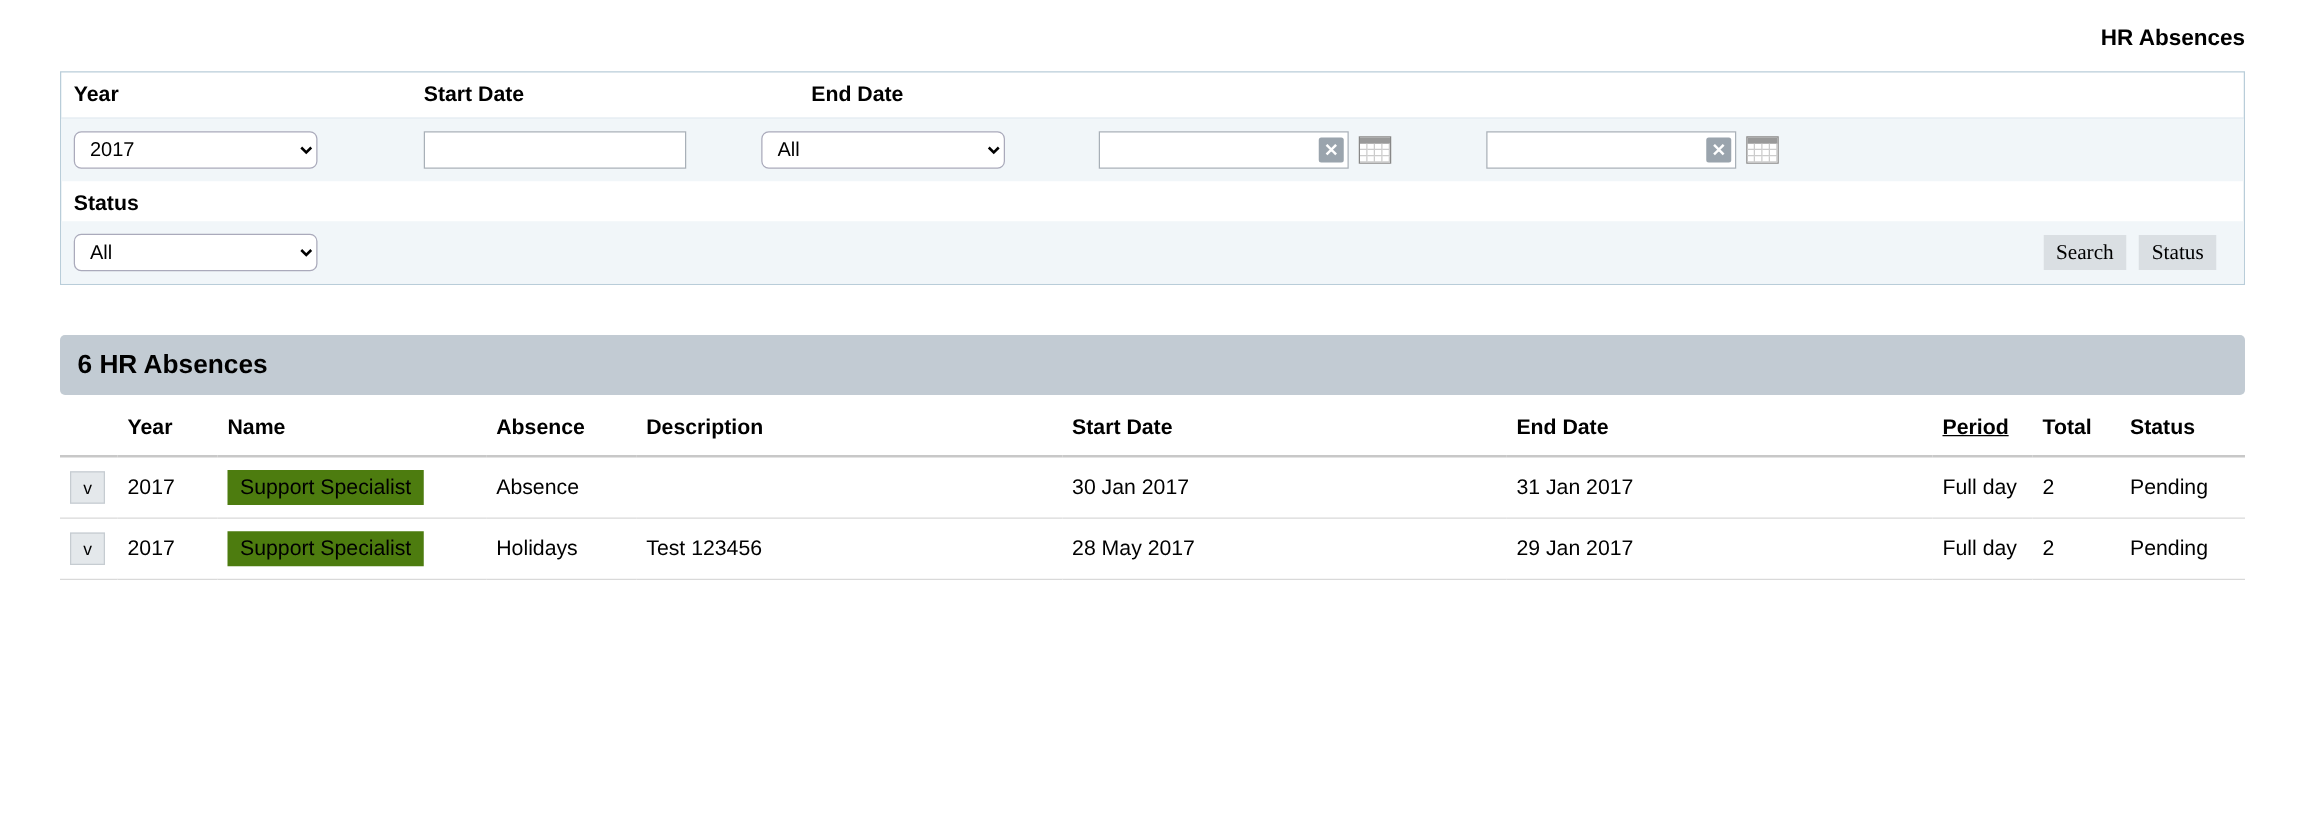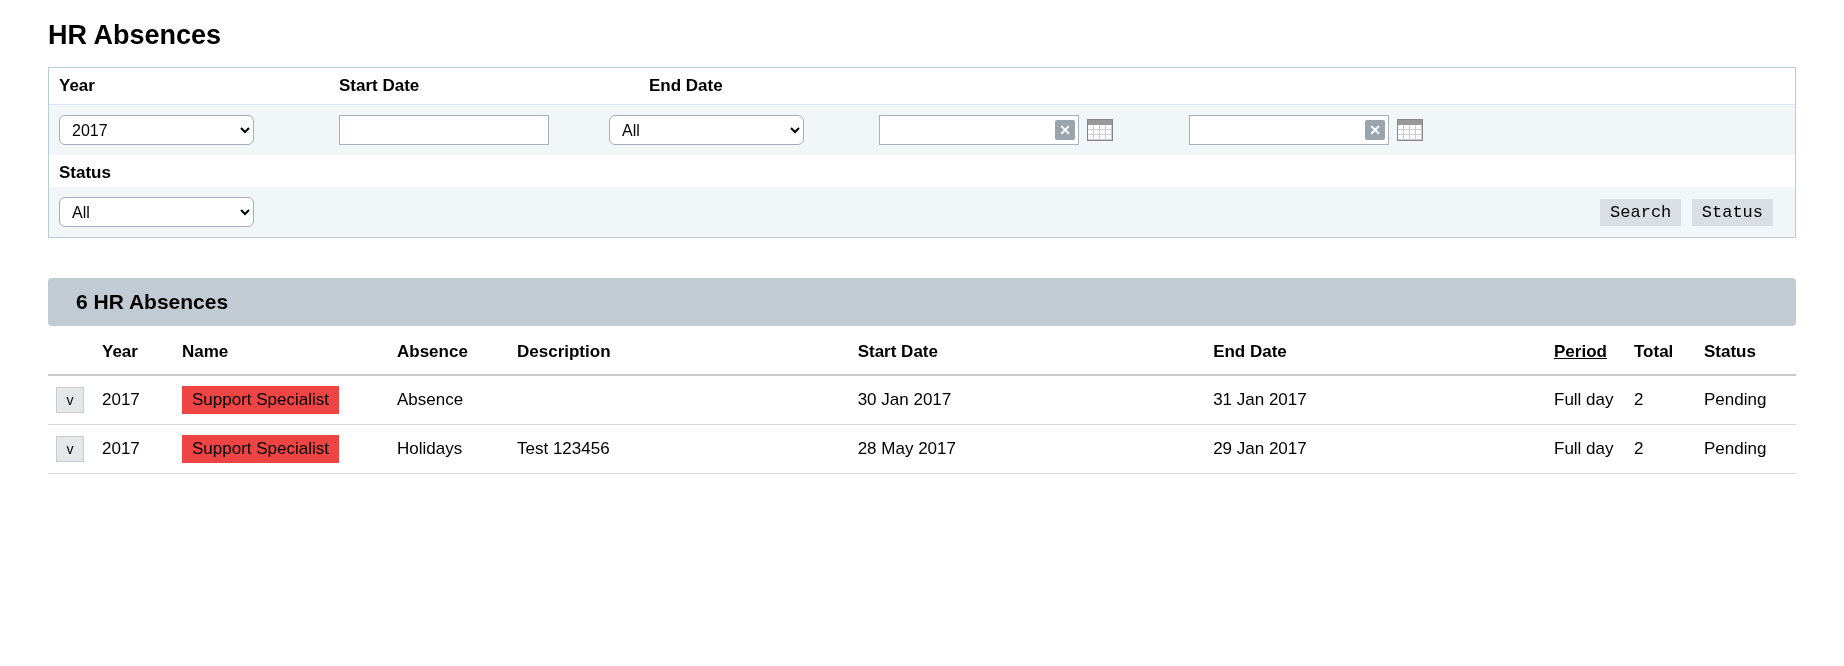--- a/index.html
+++ b/index.html
@@ -5,23 +5,24 @@
   * { box-sizing: border-box; }
   body {
     margin: 0;
     padding: 20px 48px;
     font-family: Verdana, Geneva, sans-serif;
     font-size: 16px;
     color: #000;
     background: #fff;
   }
   h1.page-title {
-    font-size: 27px;
-    font-weight: bold;
-    margin: 0 0 16px 0;
+    font-size: 18px;
+    font-weight: bold;
+    margin: 0 0 16px 16px;
+    text-align: right;
   }
   .filter-box {
     border: 1px solid #b9cdd9;
     background: #fff;
   }
   .filter-header-row {
     display: flex;
     border-bottom: 1px solid #dbe6ee;
   }
   .filter-header-row > div {
@@ -136,27 +137,27 @@
     padding: 10px 10px;
   }
 
   button.flat-btn {
     background: #dadfe3;
     border: none;
     font-size: 17px;
     padding: 4px 10px;
     cursor: pointer;
     margin-left: 6px;
-    font-family: Liberation Mono, monospace;
+    font-family: Liberation Serif, serif;
   }
 
   .results-header {
     background: #c2cbd3;
     margin-top: 40px;
-    padding: 12px 28px;
+    padding: 12px 14px;
     border-radius: 4px;
     font-size: 21px;
     font-weight: bold;
   }
 
   table.data-table {
     width: 100%;
     border-collapse: collapse;
     margin-top: 6px;
   }
@@ -179,21 +180,21 @@
     justify-content: center;
     width: 28px;
     height: 26px;
     background: #e4e8eb;
     border: 1px solid #c6ccd1;
     font-size: 14px;
     cursor: pointer;
   }
   .name-badge {
     display: inline-block;
-    background: #ef4444;
+    background: #4d7c0f;
     padding: 4px 10px;
     font-size: 17px;
   }
   th.cell-start, td.cell-start,
   th.cell-end, td.cell-end { white-space: nowrap; }
   th.cell-period { width: 80px; text-decoration: underline; }
   th.cell-total { width: 70px; }
   th.cell-status-col { width: 100px; }
   th.cell-expand { width: 46px; }
   th.cell-year { width: 80px; }

